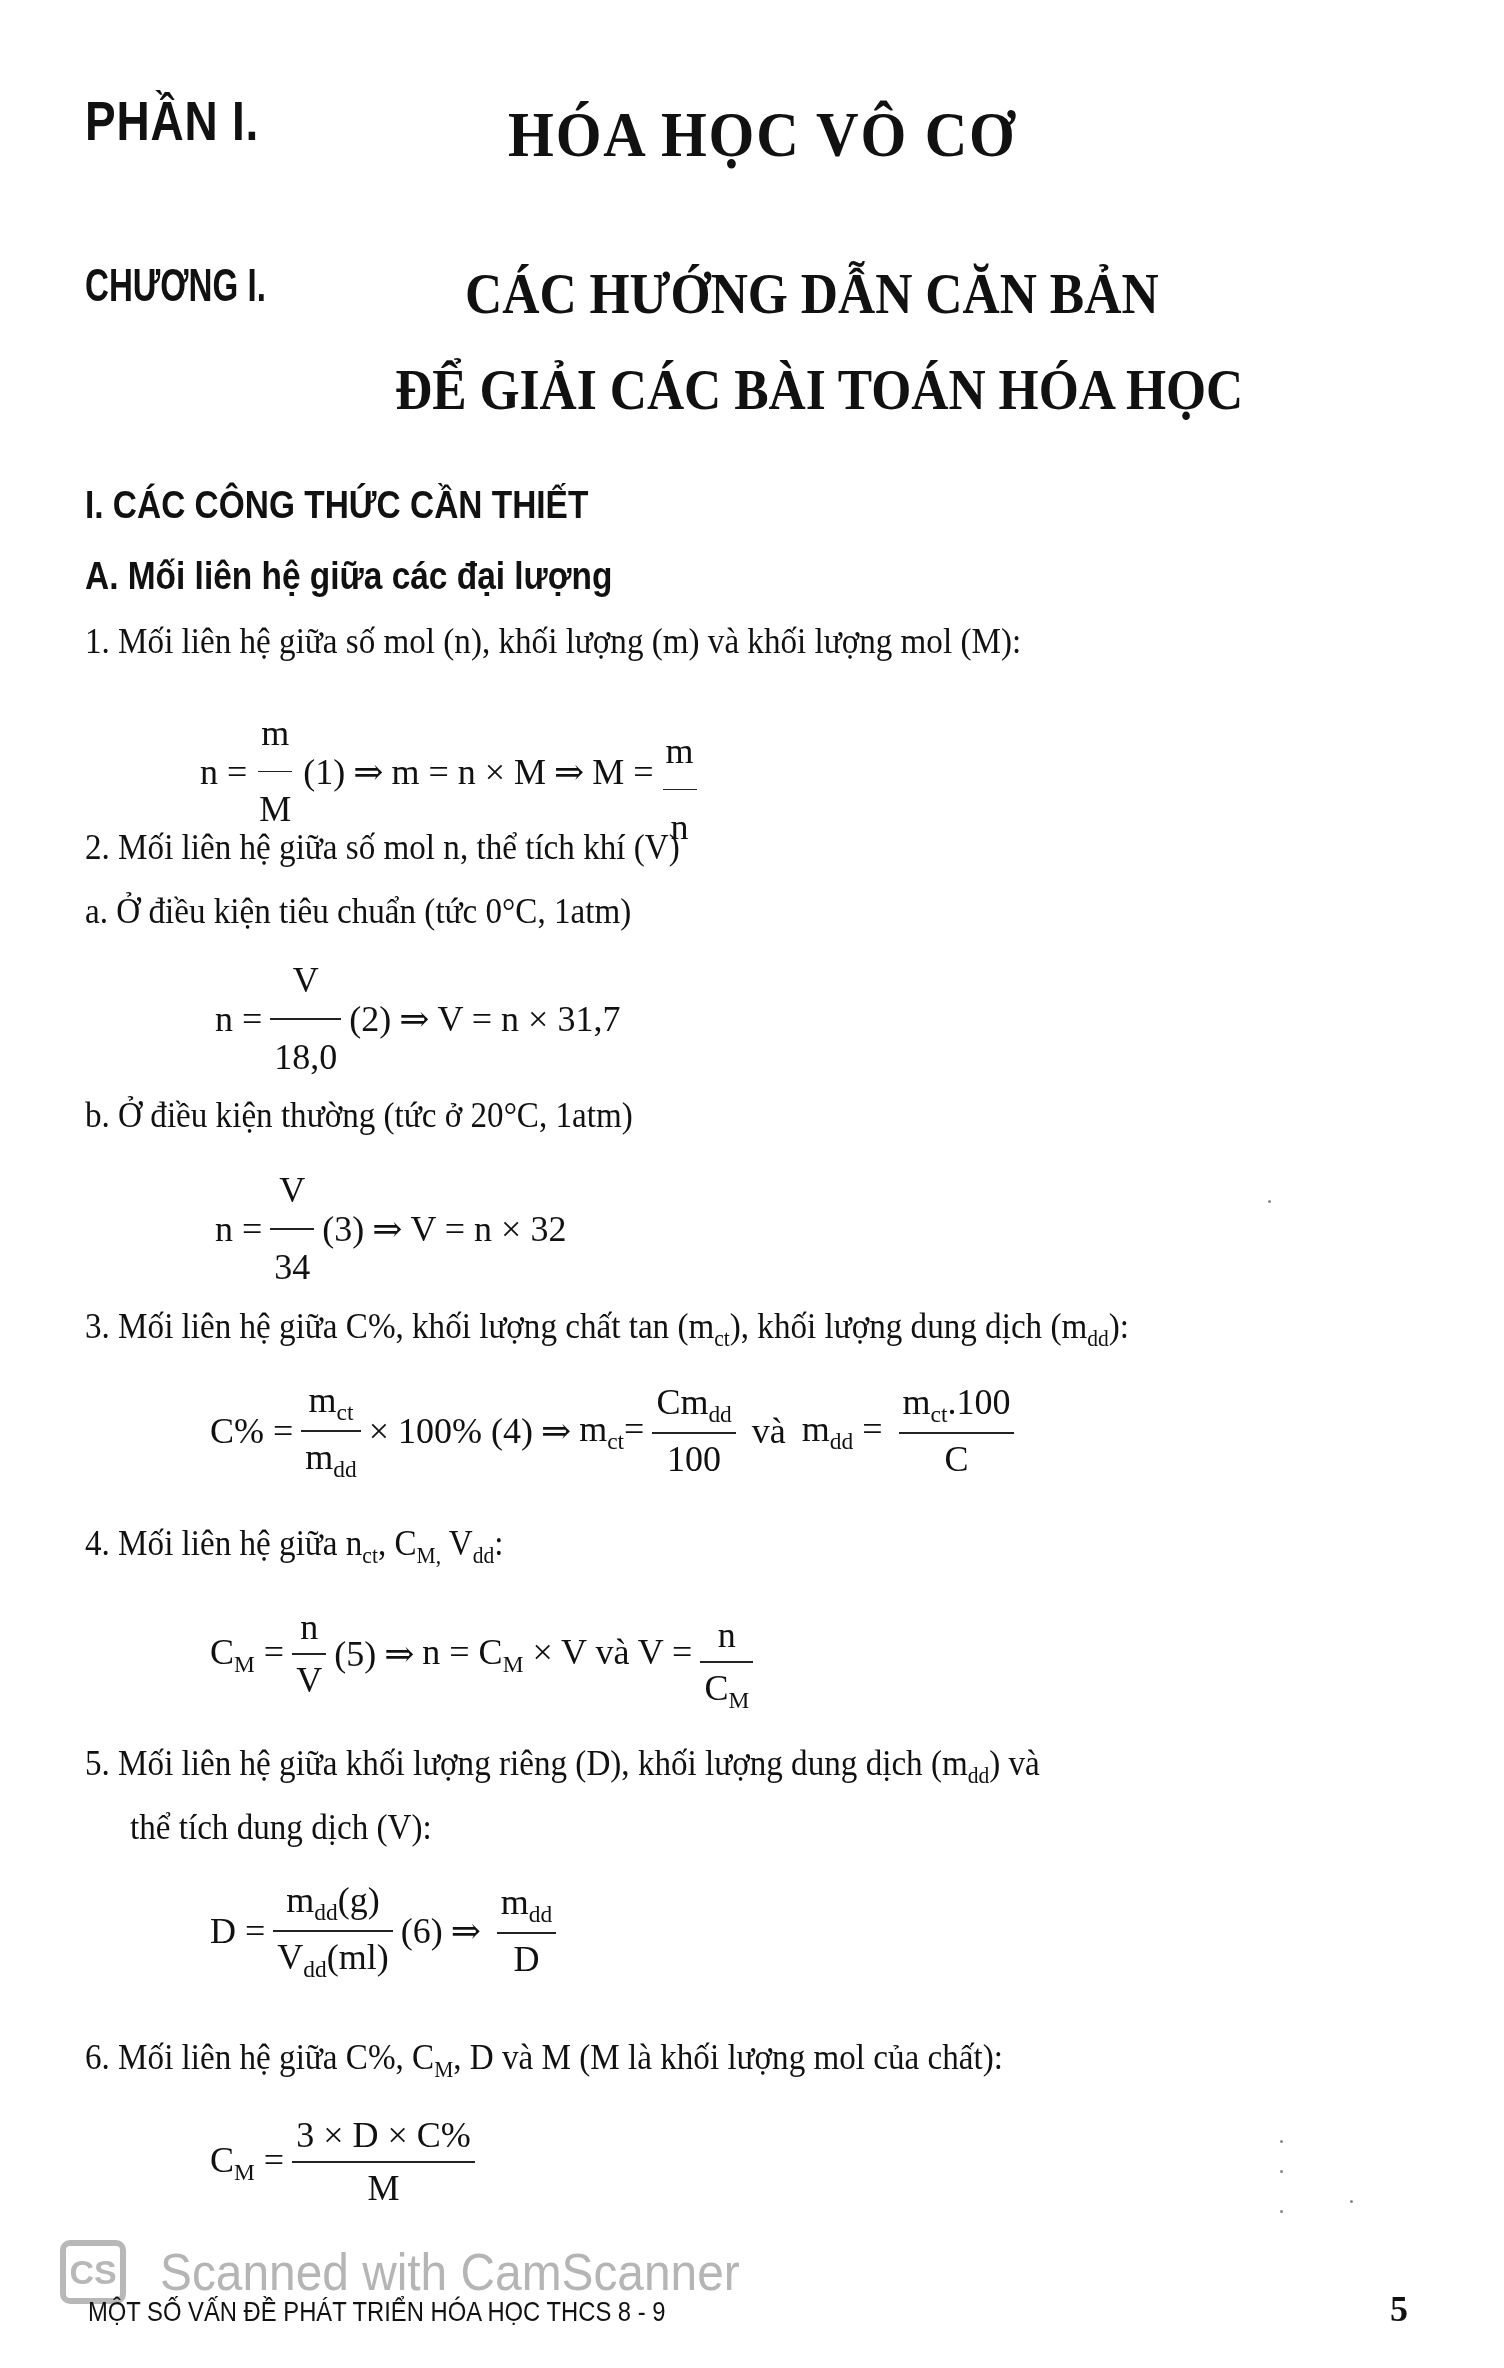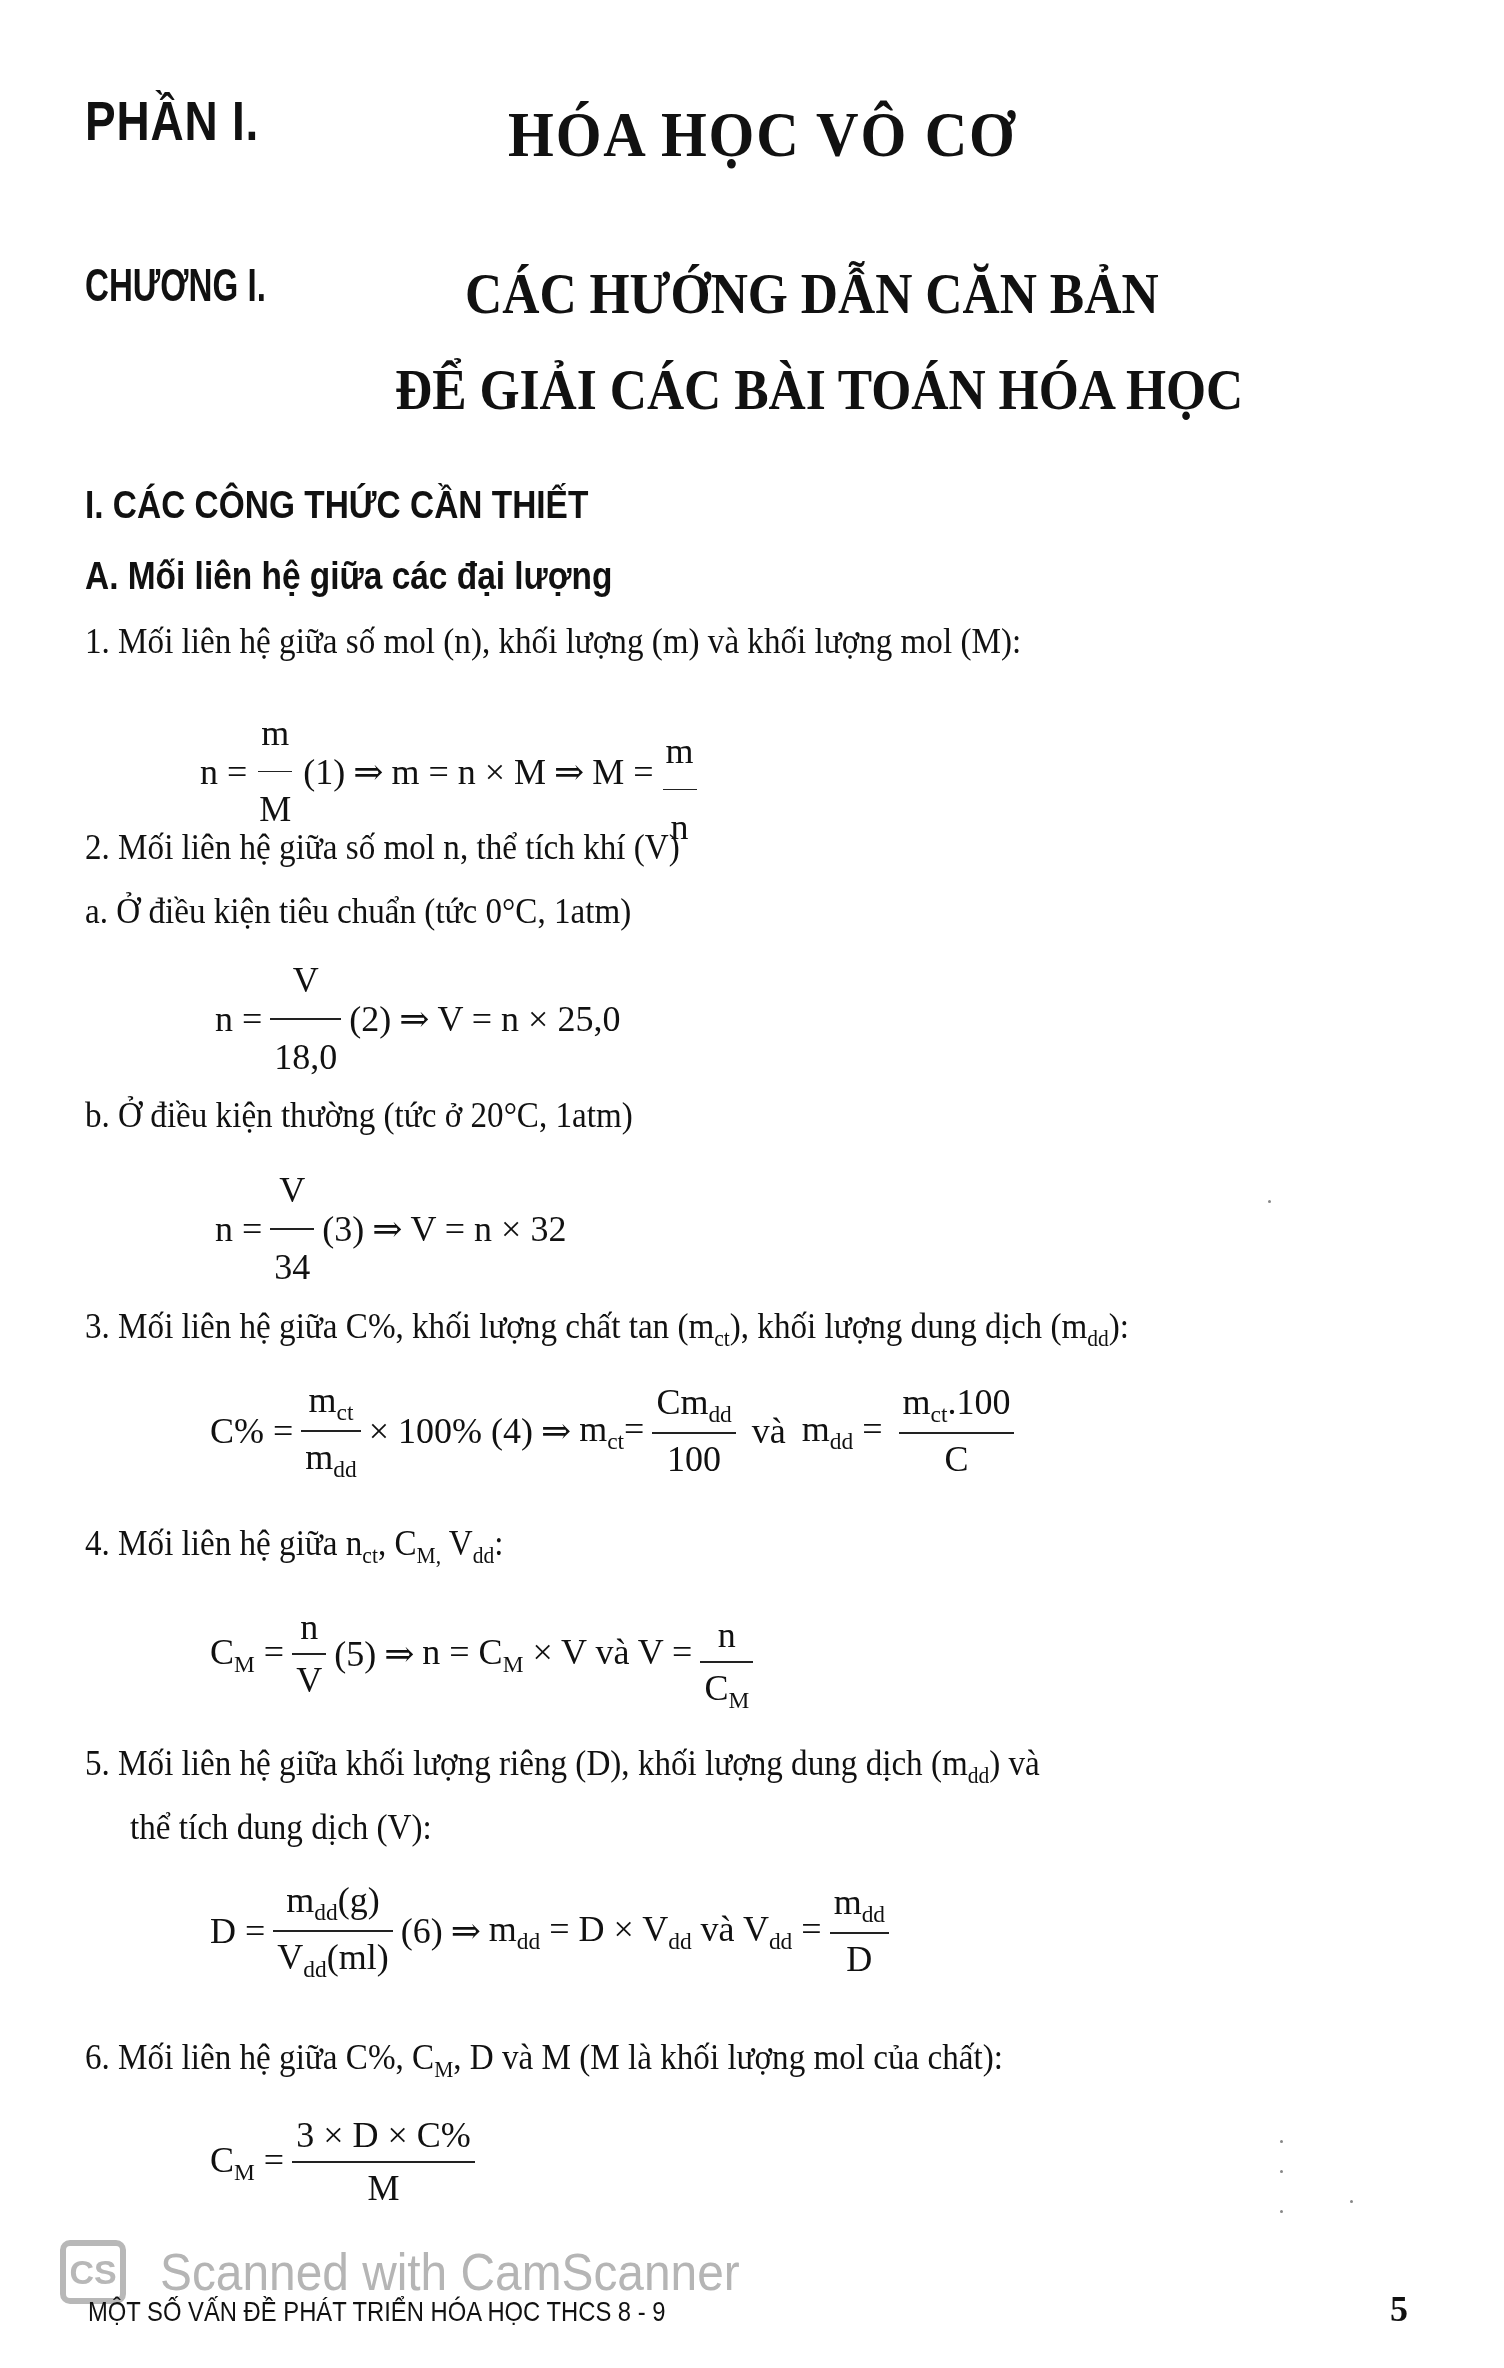--- a/index.html
+++ b/index.html
@@ -69,21 +69,21 @@
 <div class="abs serif para" style="top:890px">a. Ở điều kiện tiêu chuẩn (tức 0°C, 1atm)</div>
 <div class="abs formula" style="left:215px; top:955px;">
   <span>n =</span>
   <span class="frac tall">
     <span class="num">V</span>
     <span class="bar"></span>
     <span class="den">18,0</span>
   </span>
   <span>(2)</span>
   <span class="sym">⇒</span>
-  <span>V = n × 25,0</span>
+  <span>V = n × 31,7</span>
 </div>
 <div class="abs serif para" style="top:1094px">b. Ở điều kiện thường (tức ở 20°C, 1atm)</div>
 <div class="abs formula" style="left:215px; top:1165px;">
   <span>n =</span>
   <span class="frac tall">
     <span class="num">V</span>
     <span class="bar"></span>
     <span class="den">34</span>
   </span>
   <span>(3)</span>
@@ -139,21 +139,20 @@
 <div class="abs serif para-indent" style="top:1806px">thể tích dung dịch (V):</div>
 <div class="abs formula" style="left:210px; top:1875px;">
   <span>D =</span>
   <span class="frac">
     <span class="num"><span>m</span><sub>dd</sub><span>(g)</span></span>
     <span class="bar"></span>
     <span class="den"><span>V</span><sub>dd</sub><span>(ml)</span></span>
   </span>
   <span>(6)</span>
   <span class="sym">⇒</span>
-  <span><span>m</span><sub>dd</sub><span> = D × V</span><sub>dd</sub><span> và V</span><sub>dd</sub><span> =</span></span>
   <span class="frac">
     <span class="num"><span>m</span><sub>dd</sub></span>
     <span class="bar"></span>
     <span class="den">D</span>
   </span>
 </div>
 
 <div class="abs serif para" style="top:2036px"><span>6. Mối liên hệ giữa C%, C</span><sub>M</sub><span>, D và M (M là khối lượng mol của chất):</span></div>
 <div class="abs formula" style="left:210px; top:2110px;">
   <span><span>C</span><sub>M</sub> <span>=</span></span>

